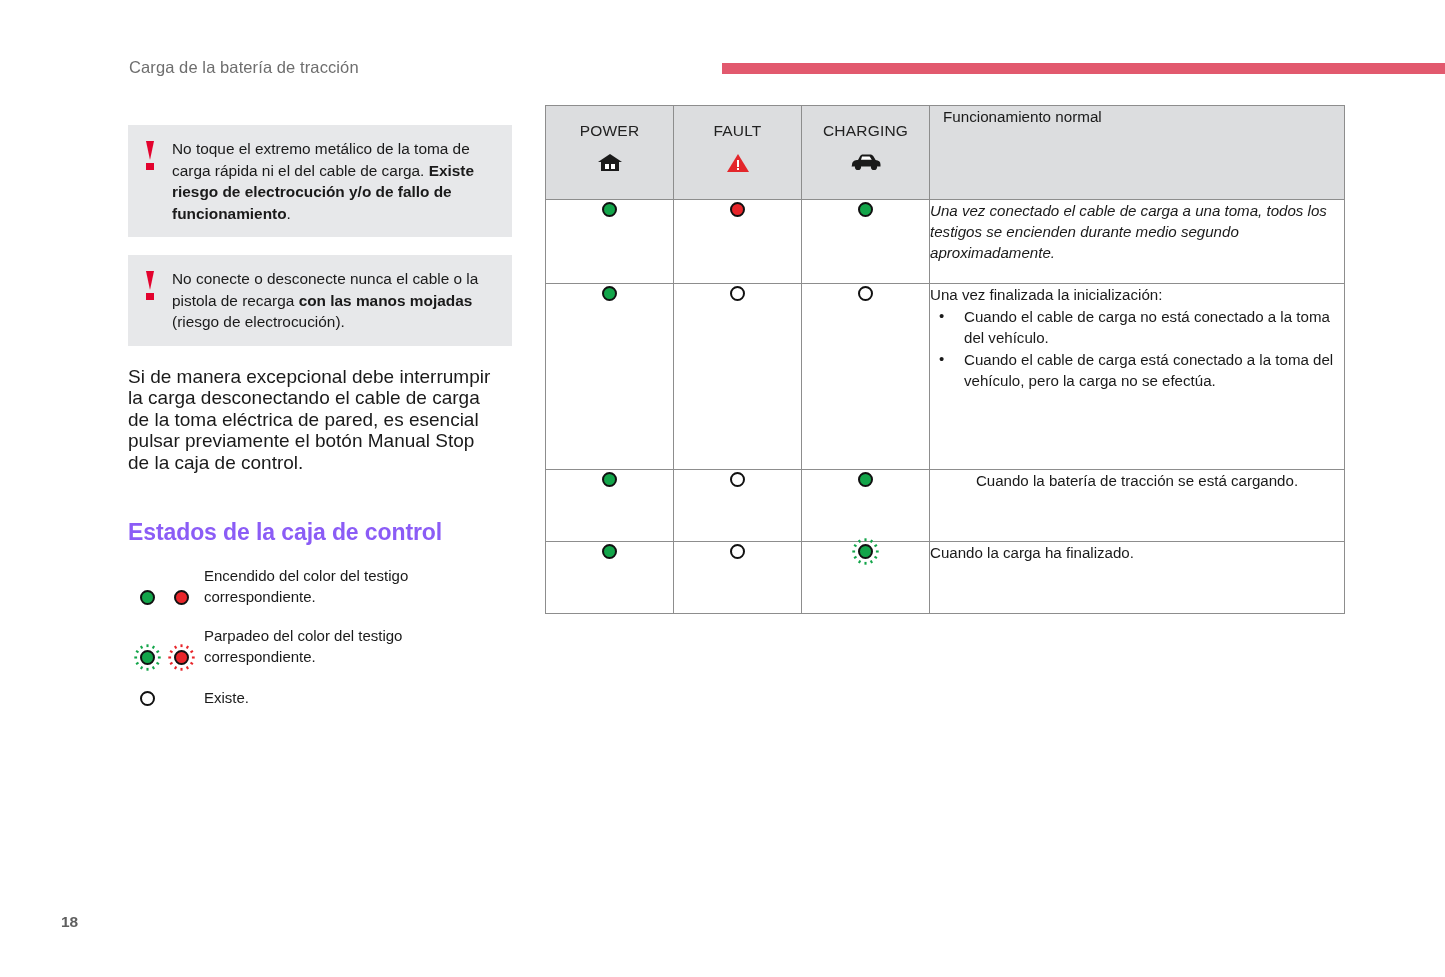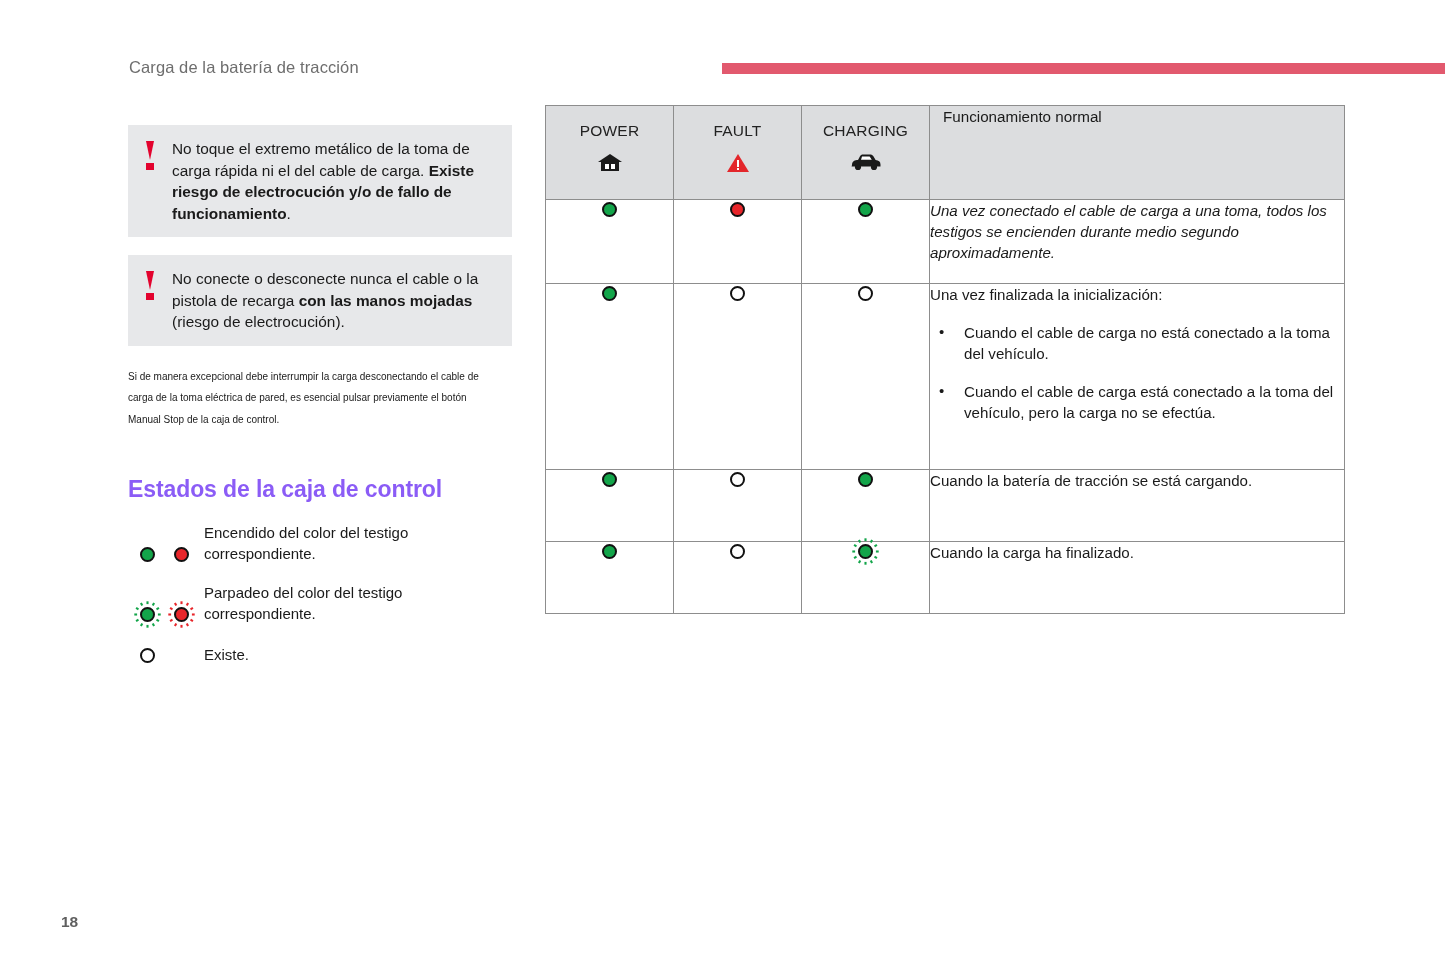--- a/index.html
+++ b/index.html
@@ -46,21 +46,21 @@
     position:absolute;left:2px;top:22px;width:8px;height:7px;background:#e3032e;
   }
   
   .ico-info{
     position:absolute;left:17px;top:15px;width:9px;height:28px;
   }
   .ico-info .d{position:absolute;left:0;top:0;width:9px;height:5px;background:#22a5dd;}
   .ico-info .s{position:absolute;left:0;top:8px;width:9px;height:20px;background:#22a5dd;}
 
   .bodytext{
-    margin:20px 0 0 0;font-size:10px;line-height:21.5px;color:#1a1a1a;
+    margin:20px 0 0 0;font-size:19px;line-height:21.5px;color:#1a1a1a;
     width:372px;
   }
 
   .section-title{
     margin:46px 0 0 0;font-size:23px;font-weight:bold;color:#8b5cf6;
     letter-spacing:-.1px;
   }
 
   
   .legend{margin-top:20px;}
@@ -95,24 +95,24 @@
   .th-label{font-size:15.5px;color:#222;letter-spacing:.2px;}
   .th-desc{padding:2px 12px 0 13px;font-size:15.2px;text-align:left;}
   .col-s{width:128px;}
   .col-desc{width:415px;}
 
   .cell-led{text-align:center;padding-top:19px;}
   .cell-led .led{display:inline-block;}
   .cell-txt{padding:15px 14px 15px 13px;line-height:21px;font-size:15.1px;}
   .cell-txt p{margin:0;}
   .ul{margin:0;padding:0;list-style:none;}
-  .ul li{position:relative;padding-left:34px;margin-top:17px;}
+  .ul li{position:relative;padding-left:34px;margin-top:1px;}
   .ul li:before{content:"•";position:absolute;left:9px;top:-1px;font-size:15px;}
 
-  .r1{height:84px;font-style:italic;} .r2{height:186px;} .r3{height:72px;} .r4{height:72px;}
+  .r1{height:84px;font-style:italic;} .r2{height:186px;} .r3{height:72px;text-align:center;} .r4{height:72px;}
 
   
   .pagenum{
     position:absolute;left:61px;top:913px;font-size:15.5px;font-weight:bold;color:#5f5f5f;
   }
 </style>
 </head>
 <body>
 
 <div class="page">

